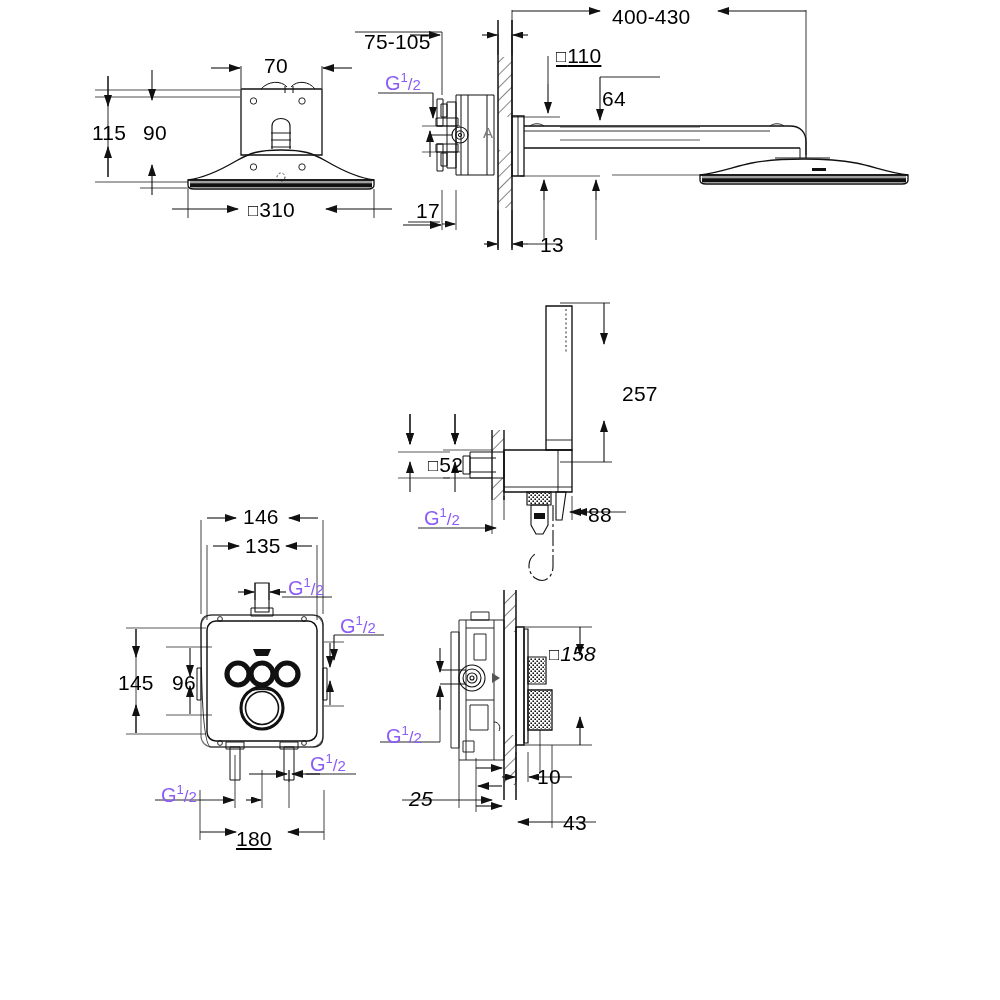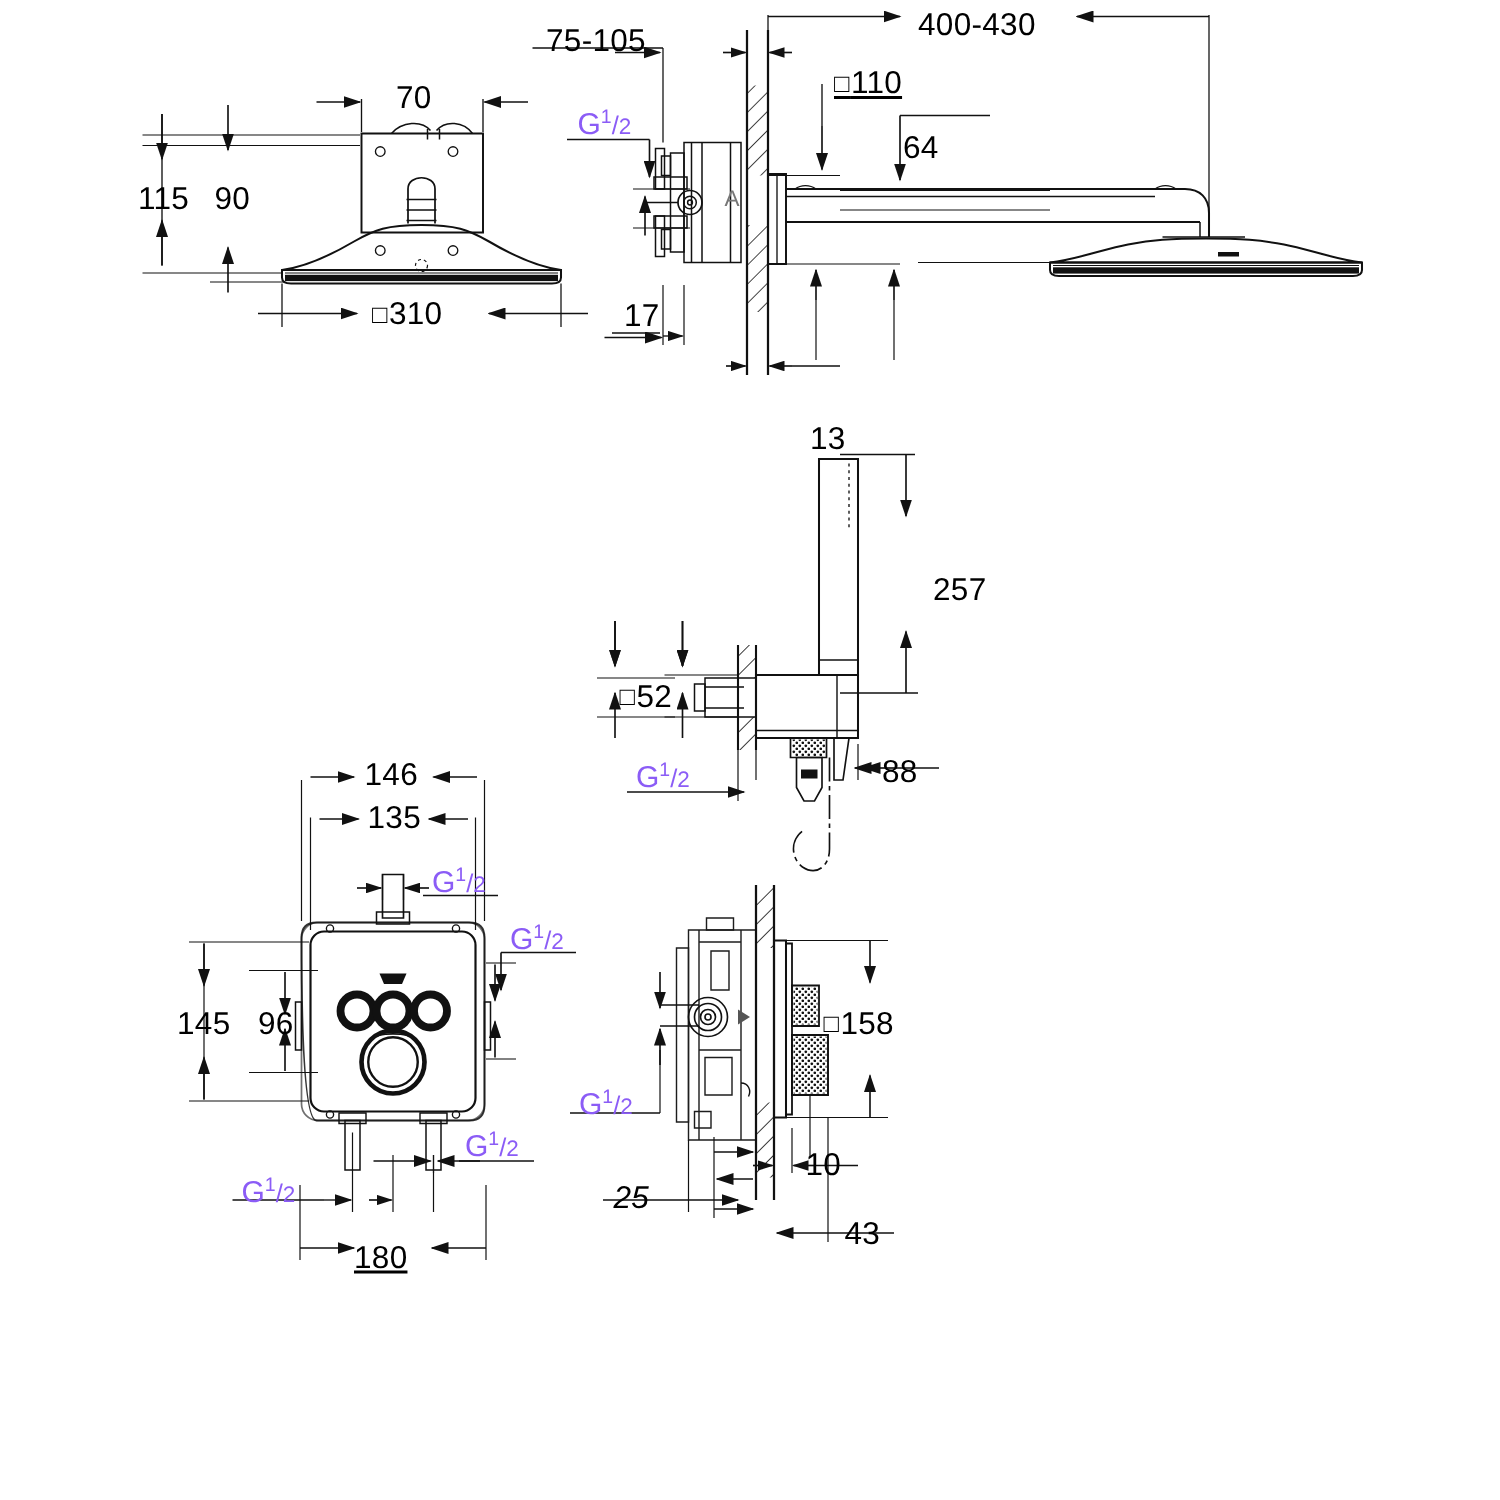--- a/index.html
+++ b/index.html
@@ -402,38 +402,38 @@
   </g>
 </svg>
 
 <div>
 
   <span class="dimtext" style="left:264px;top:54px;"><span>70</span></span>
   <span class="dimtext" style="left:92px;top:121px;"><span>115</span></span>
   <span class="dimtext" style="left:143px;top:121px;"><span>90</span></span>
   <span class="dimtext" style="left:248px;top:198px;"><span class="sq">□</span><span>310</span></span>
 
-  <span class="dimtext" style="left:364px;top:16px;"><span>75-105</span></span>
+  <span class="dimtext" style="left:364px;top:30px;"><span>75-105</span></span>
   <span class="dimtext" style="left:612px;top:5px;text-align:right;"><span>400-430</span></span>
   <span class="dimtext" style="left:556px;top:44px;text-decoration:underline;"><span class="sq">□</span><span>110</span></span>
   <span class="dimtext" style="left:602px;top:87px;"><span>64</span></span>
   <span class="dimtext" style="left:416px;top:199px;"><span>17</span></span>
-  <span class="dimtext" style="left:540px;top:233px;margin-top:48px;"><span>13</span></span>
+  <span class="dimtext" style="left:540px;top:233px;"><span>13</span></span>
 
   <span class="dimtext" style="left:578px;top:382px;margin-left:44px;"><span>257</span></span>
-  <span class="dimtext" style="left:413px;top:453px;"><span class="sq">□</span><span>52</span></span>
+  <span class="dimtext" style="left:428px;top:453px;"><span class="sq">□</span><span>52</span></span>
   <span class="dimtext" style="left:588px;top:503px;"><span>88</span></span>
 
   <span class="dimtext" style="left:243px;top:505px;"><span>146</span></span>
   <span class="dimtext" style="left:245px;top:534px;"><span>135</span></span>
   <span class="dimtext" style="left:118px;top:671px;"><span>145</span></span>
   <span class="dimtext" style="left:172px;top:671px;"><span>96</span></span>
   <span class="dimtext" style="left:236px;top:827px;text-decoration:underline;"><span>180</span></span>
 
-  <span class="dimtext" style="left:549px;top:671px;"><span class="sq">□</span><span>158</span></span>
+  <span class="dimtext" style="left:549px;top:642px;font-style:italic;"><span class="sq">□</span><span>158</span></span>
   <span class="dimtext" style="left:537px;top:765px;"><span>10</span></span>
   <span class="dimtext" style="left:563px;top:811px;"><span>43</span></span>
   <span class="dimtext" style="left:409px;top:787px;font-style:italic;"><span>25</span></span>
 
   <span class="gtext" style="left:385px;top:70px;"><span>G</span><span class="sup">1</span><span class="sl">/</span><span class="sub">2</span></span>
   <span class="gtext" style="left:424px;top:505px;"><span>G</span><span class="sup">1</span><span class="sl">/</span><span class="sub">2</span></span>
   <span class="gtext" style="left:288px;top:575px;"><span>G</span><span class="sup">1</span><span class="sl">/</span><span class="sub">2</span></span>
   <span class="gtext" style="left:340px;top:613px;"><span>G</span><span class="sup">1</span><span class="sl">/</span><span class="sub">2</span></span>
   <span class="gtext" style="left:310px;top:751px;"><span>G</span><span class="sup">1</span><span class="sl">/</span><span class="sub">2</span></span>
   <span class="gtext" style="left:161px;top:782px;"><span>G</span><span class="sup">1</span><span class="sl">/</span><span class="sub">2</span></span>

